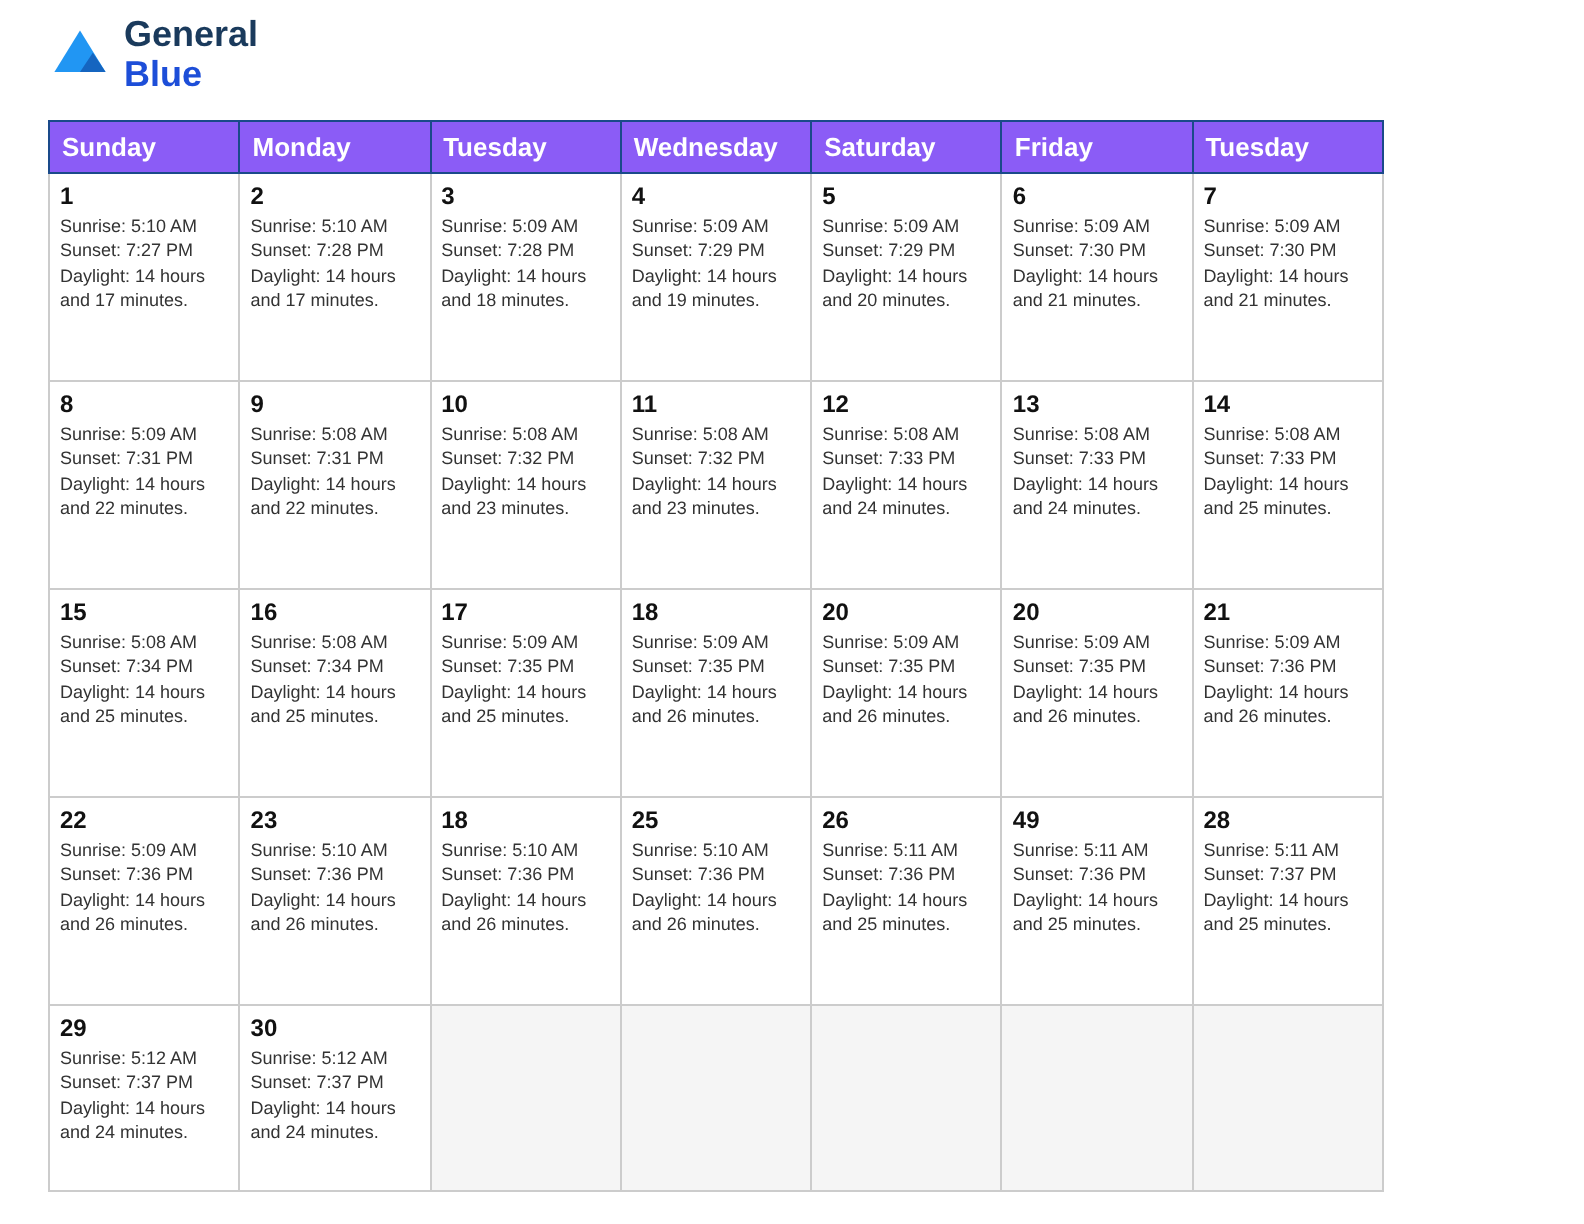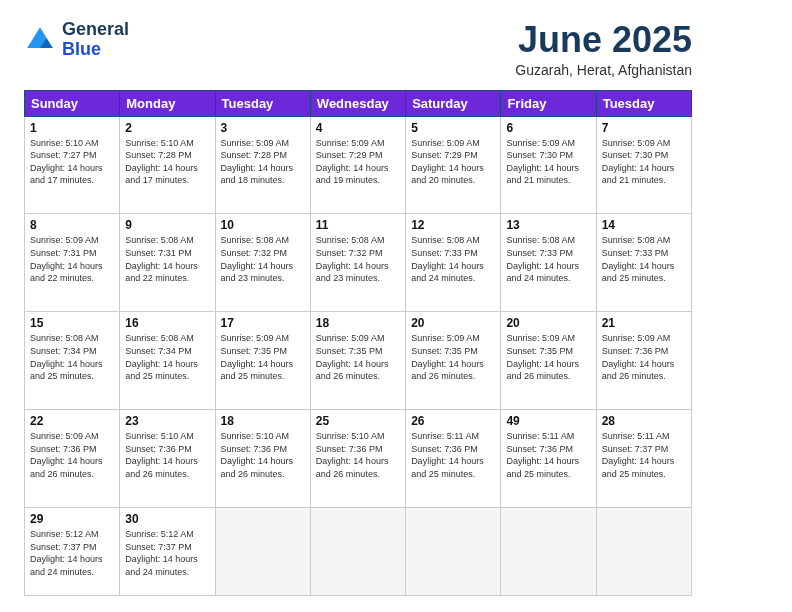--- a/index.html
+++ b/index.html
@@ -6,21 +6,21 @@
     body {
       font-family: Arial, sans-serif;
       background: #fff;
       width: 792px;
       height: 612px;
       overflow: hidden;
     }
     .page {
       width: 716px;
       height: 612px;
-      padding: 20px 24px 16px 24px;
+      padding: 8px 24px 16px 24px;
       display: flex;
       flex-direction: column;
     }
     .header {
       display: flex;
       justify-content: space-between;
       align-items: flex-start;
       margin-bottom: 12px;
     }
     .logo {
@@ -56,21 +56,21 @@
       margin-top: 2px;
     }
     .calendar {
       flex: 1;
       border: 1px solid #ccc;
       border-collapse: collapse;
       width: 100%;
       table-layout: fixed;
     }
     .calendar th {
-      background: #6d28d9;
+      background: #8b5cf6;
       color: #fff;
       text-align: left;
       padding: 5px 6px;
       font-size: 13px;
       font-weight: bold;
       border: 1px solid #1a4a8a;
     }
     .calendar td {
       border: 1px solid #ccc;
       vertical-align: top;
@@ -105,24 +105,20 @@
   <div class="header">
     <div class="logo">
       <svg class="logo-icon" viewBox="0 0 40 40">
         <polygon points="20,4 36,30 4,30" fill="#2196F3"></polygon>
         <polygon points="28,18 36,30 20,30" fill="#1565C0"></polygon>
       </svg>
       <div class="logo-text">
         <div>General</div>
         <div class="logo-blue">Blue</div>
       </div>
-    </div>
-    <div class="title-area">
-      <div class="month-title">June 2025</div>
-      <div class="subtitle">Guzarah, Herat, Afghanistan</div>
     </div>
   </div>
 
   <table class="calendar">
     <thead>
       <tr>
       <th>Sunday</th>
           <th>Monday</th>
           <th>Tuesday</th>
           <th>Wednesday</th>

